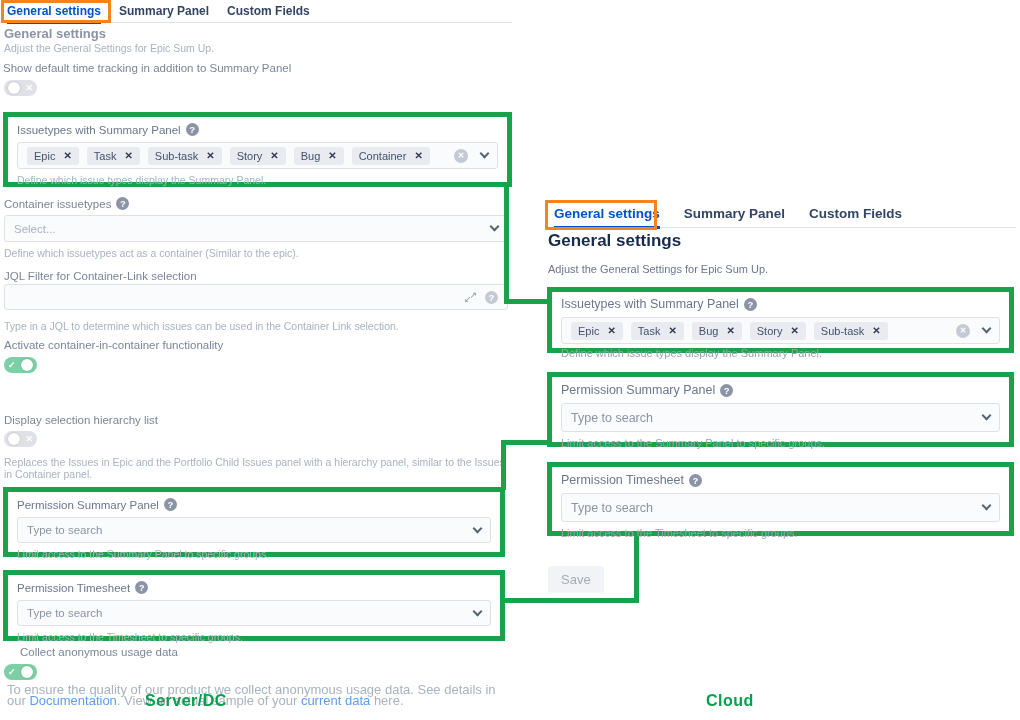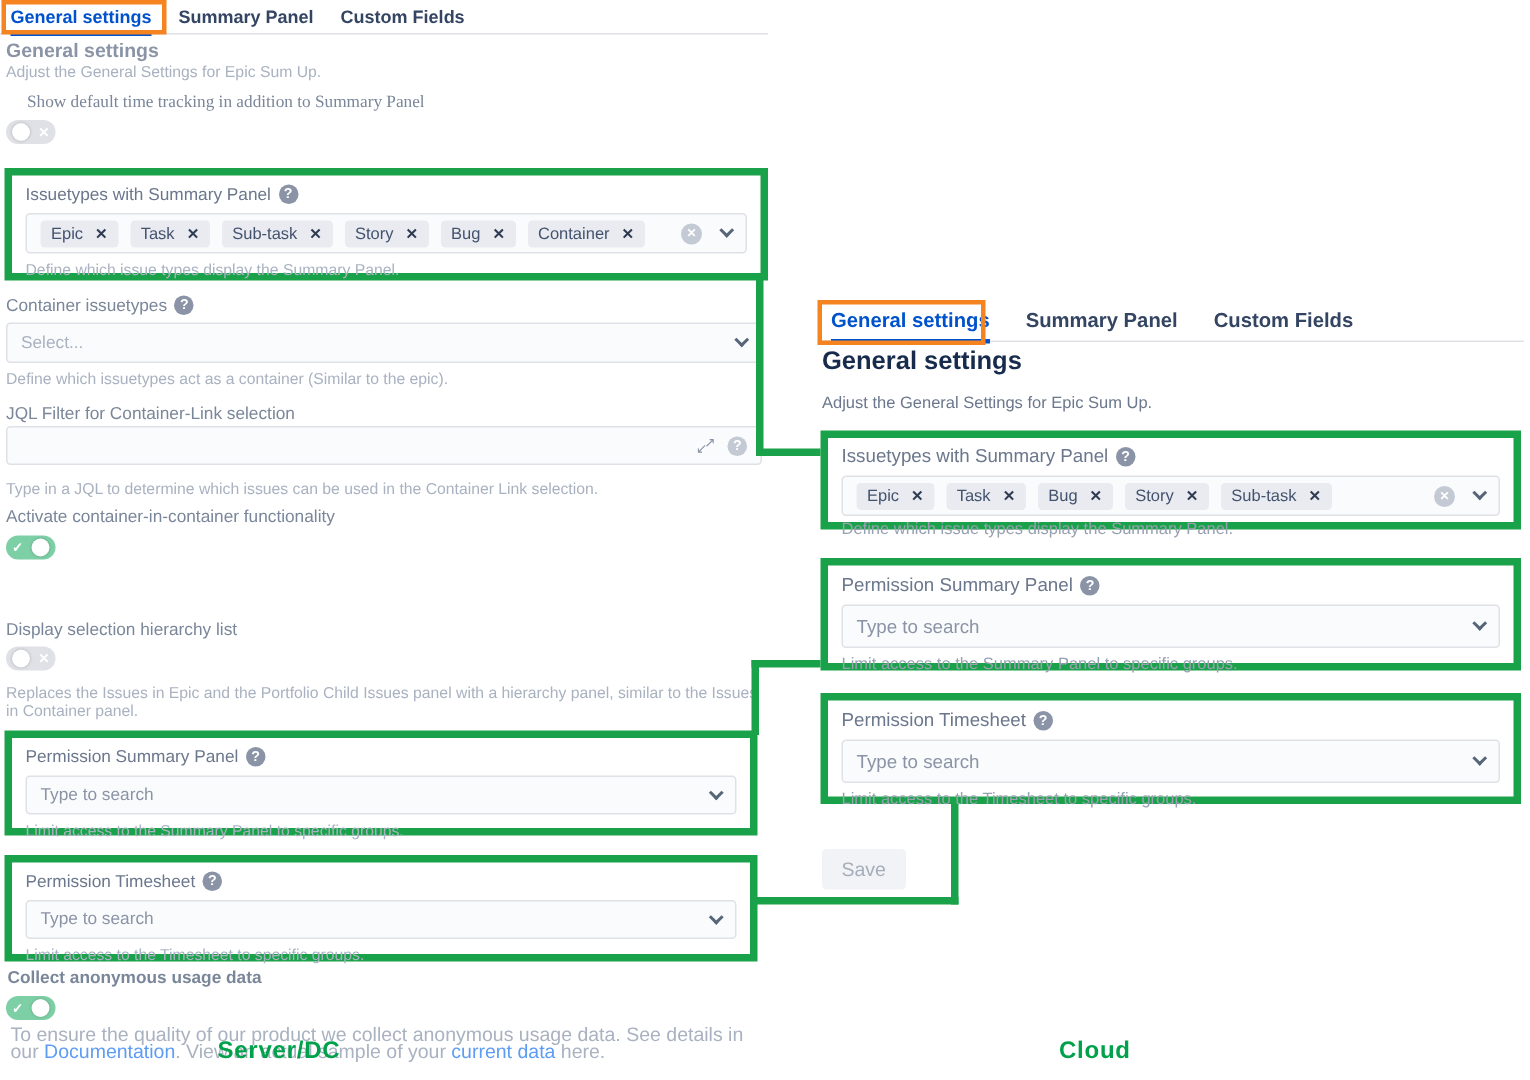--- a/index.html
+++ b/index.html
@@ -78,21 +78,21 @@
   <div class="tabs l-tabs">
     <span class="tab active">General settings</span>
     <span class="tab">Summary Panel</span>
     <span class="tab">Custom Fields</span>
   </div>
   <div class="orange-box" style="left:1px;top:0;width:110px;height:23px;"></div>
 
   <div class="l-heading">General settings</div>
   <div class="l-desc">Adjust the General Settings for Epic Sum Up.</div>
 
-  <div class="lbl" style="left:18px;top:62px;font-family:Liberation Serif, serif;">Show default time tracking in addition to Summary Panel</div>
+  <div class="lbl" style="left:3px;top:62px;">Show default time tracking in addition to Summary Panel</div>
   <div class="toggle off" style="left:4px;top:80px;">
     <span class="knob"></span>
     <span class="tgl-glyph">✕</span>
   </div>
 
   <div class="gbox" style="left:3px;top:112px;width:509px;height:75px;">
     <div class="g-lbl">
       <span>Issuetypes with Summary Panel</span>
       <span class="help">?</span>
     </div>
@@ -183,21 +183,21 @@
       <span class="help">?</span>
     </div>
     <div class="row" style="height:26px;">
       <span style="color:#8a94a6;">Type to search</span>
       <span class="spacer"></span>
       <span class="chev"></span>
     </div>
     <div class="g-hlp">Limit access to the Timesheet to specific groups.</div>
   </div>
 
-  <div class="lbl" style="left:5px;top:646px;font-weight:bold;">Collect anonymous usage data</div>
+  <div class="lbl" style="left:20px;top:646px;">Collect anonymous usage data</div>
   <div class="toggle on" style="left:4px;top:664px;">
     <span class="tgl-glyph">✓</span>
     <span class="knob"></span>
   </div>
   <div class="usage-p">
     <span>To ensure the quality of our product we collect anonymous usage data. See details in our </span><span class="lnk">Documentation</span><span>. View an actual sample of your </span><span class="lnk">current data</span><span> here.</span>
   </div>
 
   <div class="platform" style="left:145px;top:692px;">Server/DC</div>
 

